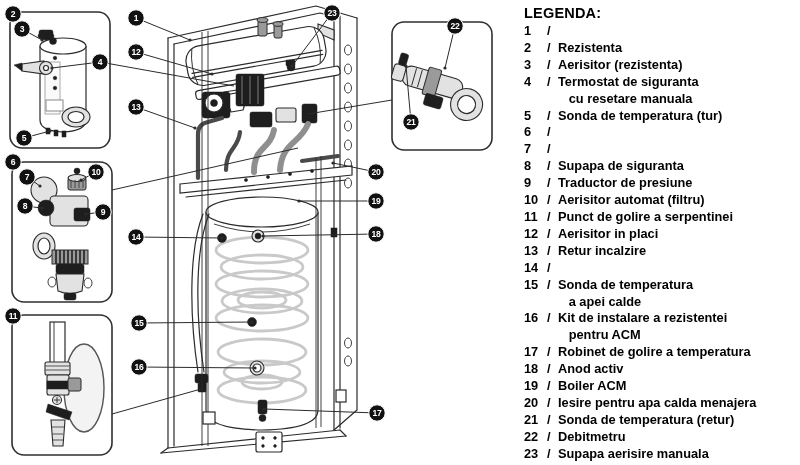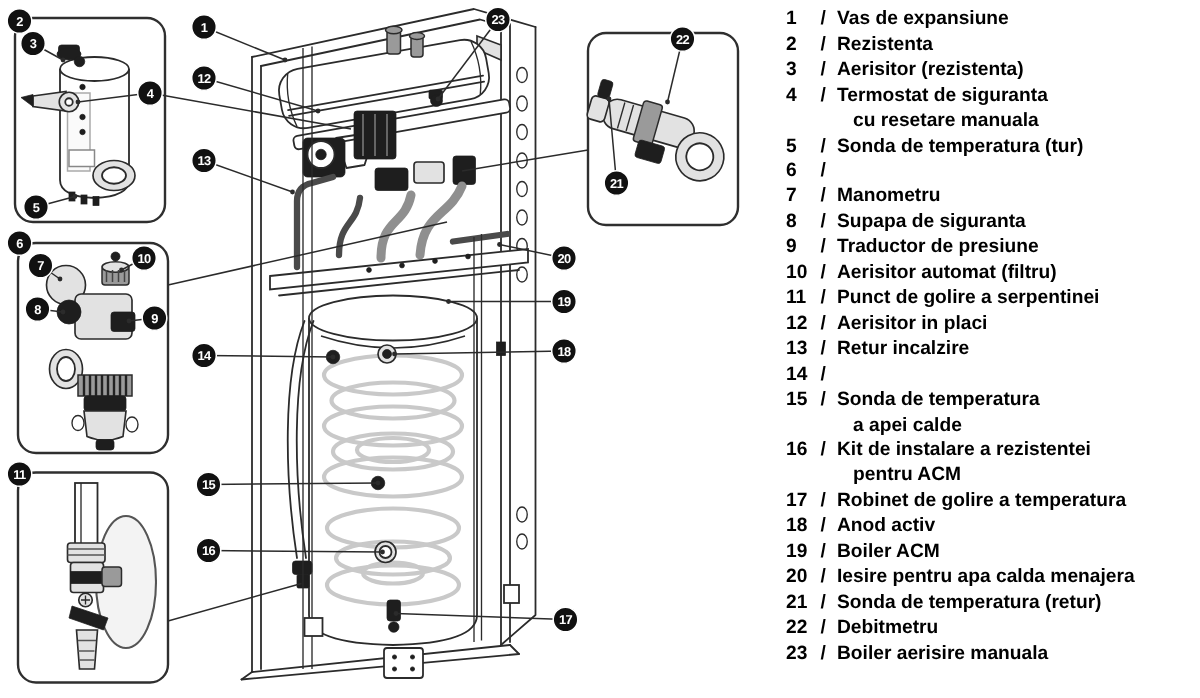--- a/index.html
+++ b/index.html
@@ -363,25 +363,25 @@
           <text x="455" y="29.1" class="callout-num" fill="#ffffff">22</text>
         </g>
         <g>
           <circle cx="332" cy="13" r="8.2" fill="#111111" stroke="#ffffff" stroke-width="1"></circle>
           <text x="332" y="16.1" class="callout-num" fill="#ffffff">23</text>
         </g>
       </g>
   </svg>
 
   <div class="legend">
+    <div class="legend-title">LEGENDA:</div>
     <div class="legend-list">
   <div class="legend-item">
     <span class="li-num">1</span>
     <span class="li-sep">/</span>
-    <span class="li-label">Vas de expansiune</span>
   </div>
 
   <div class="legend-item">
     <span class="li-num">2</span>
     <span class="li-sep">/</span>
     <span class="li-label">Rezistenta</span>
   </div>
 
   <div class="legend-item">
     <span class="li-num">3</span>
@@ -403,21 +403,20 @@
   </div>
 
   <div class="legend-item">
     <span class="li-num">6</span>
     <span class="li-sep">/</span>
   </div>
 
   <div class="legend-item">
     <span class="li-num">7</span>
     <span class="li-sep">/</span>
-    <span class="li-label">Manometru</span>
   </div>
 
   <div class="legend-item">
     <span class="li-num">8</span>
     <span class="li-sep">/</span>
     <span class="li-label">Supapa de siguranta</span>
   </div>
 
   <div class="legend-item">
     <span class="li-num">9</span>
@@ -500,17 +499,17 @@
 
   <div class="legend-item">
     <span class="li-num">22</span>
     <span class="li-sep">/</span>
     <span class="li-label">Debitmetru</span>
   </div>
 
   <div class="legend-item">
     <span class="li-num">23</span>
     <span class="li-sep">/</span>
-    <span class="li-label">Boiler aerisire manuala</span>
+    <span class="li-label">Supapa aerisire manuala</span>
   </div>
 </div>
   </div>
 </div>
 
 </body></html>

